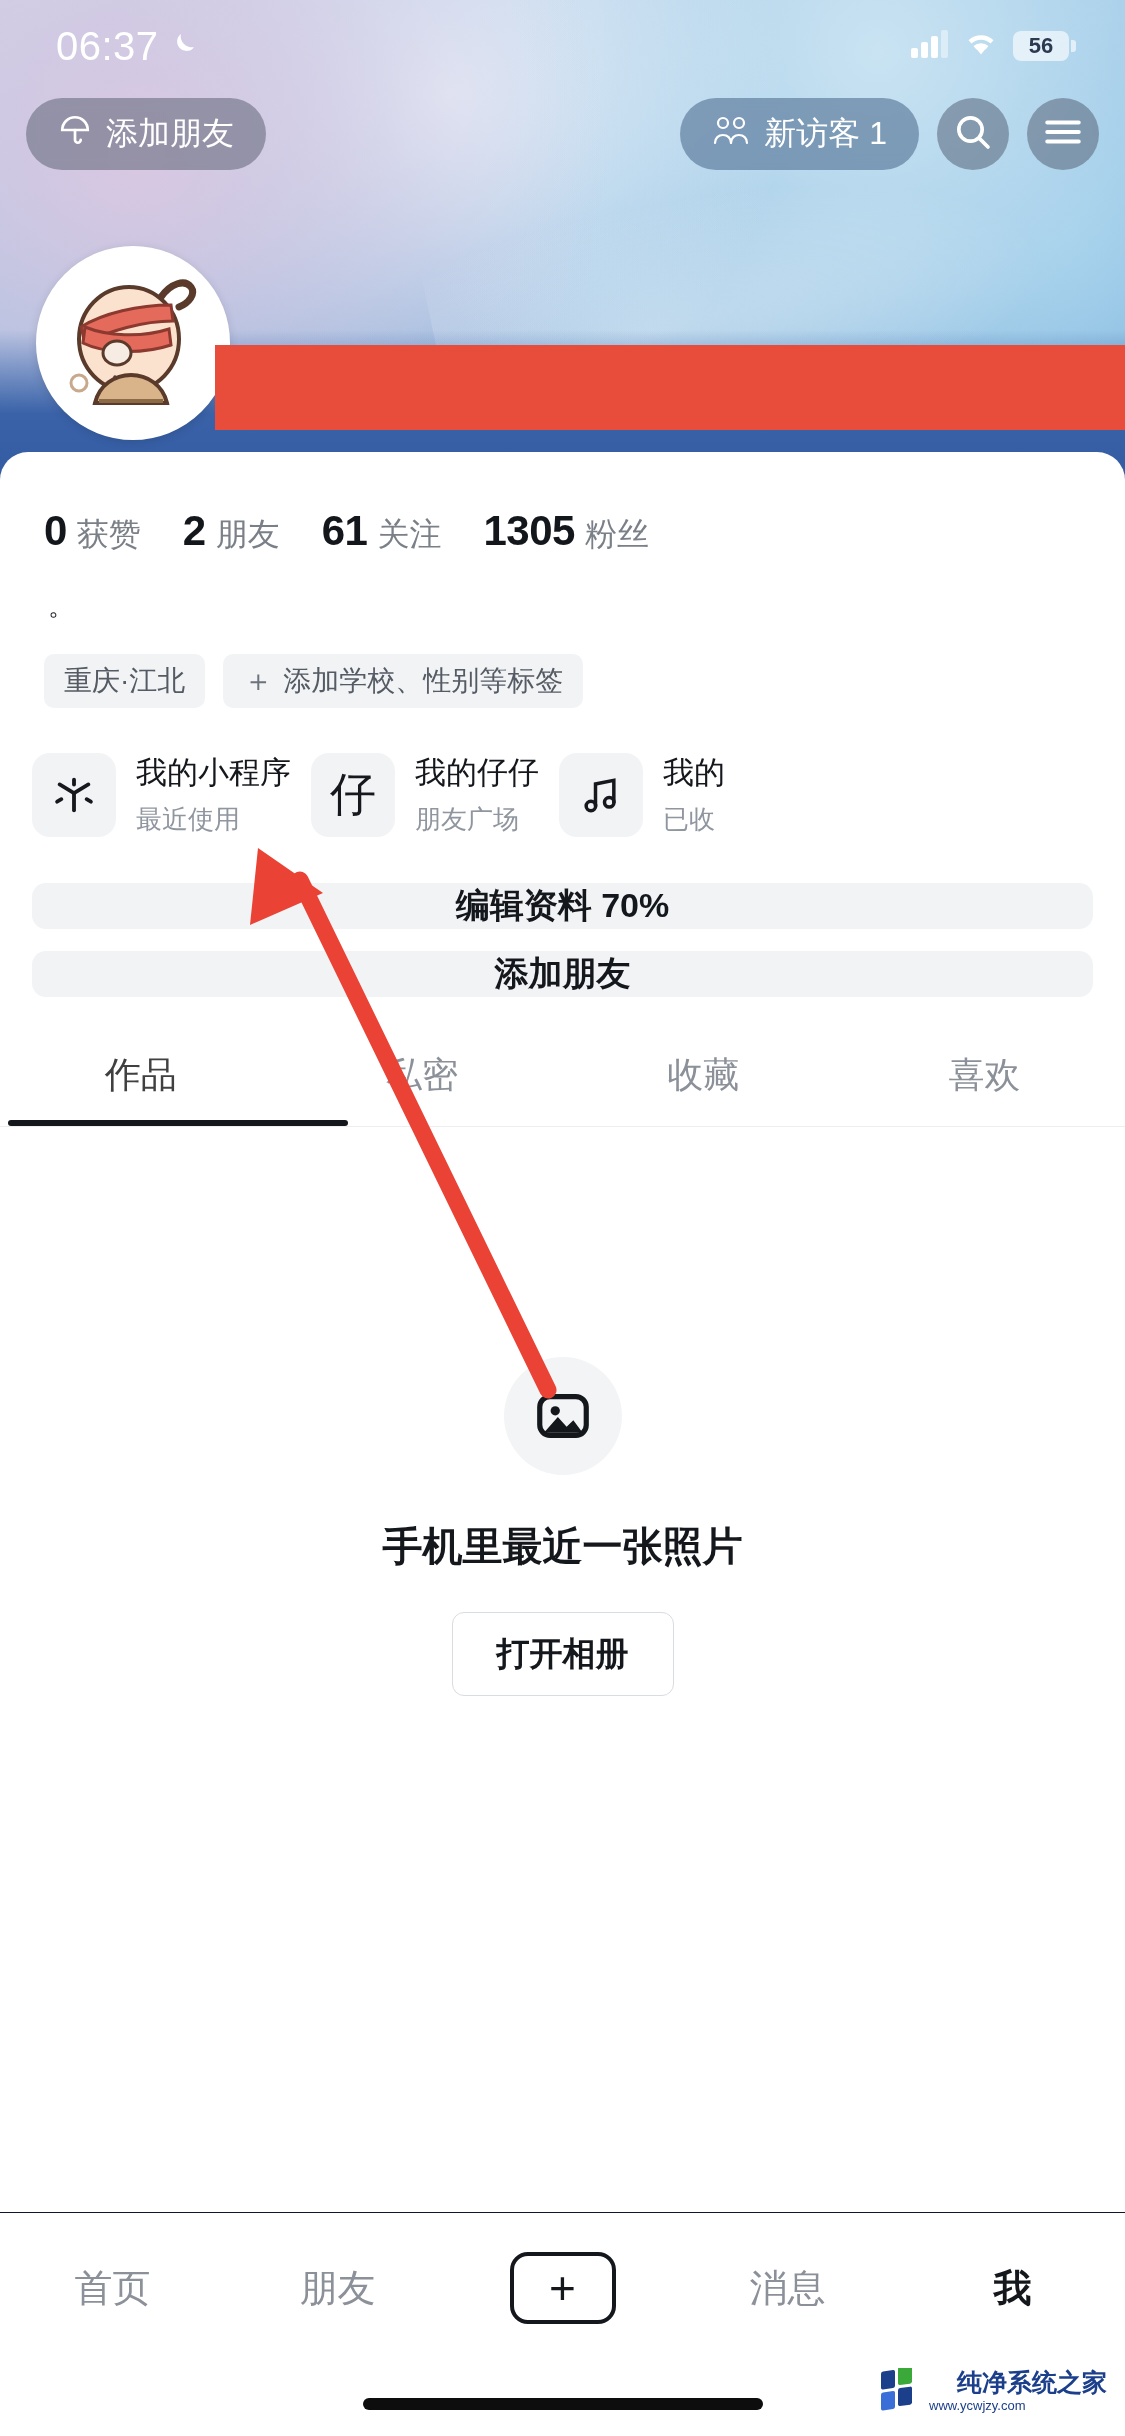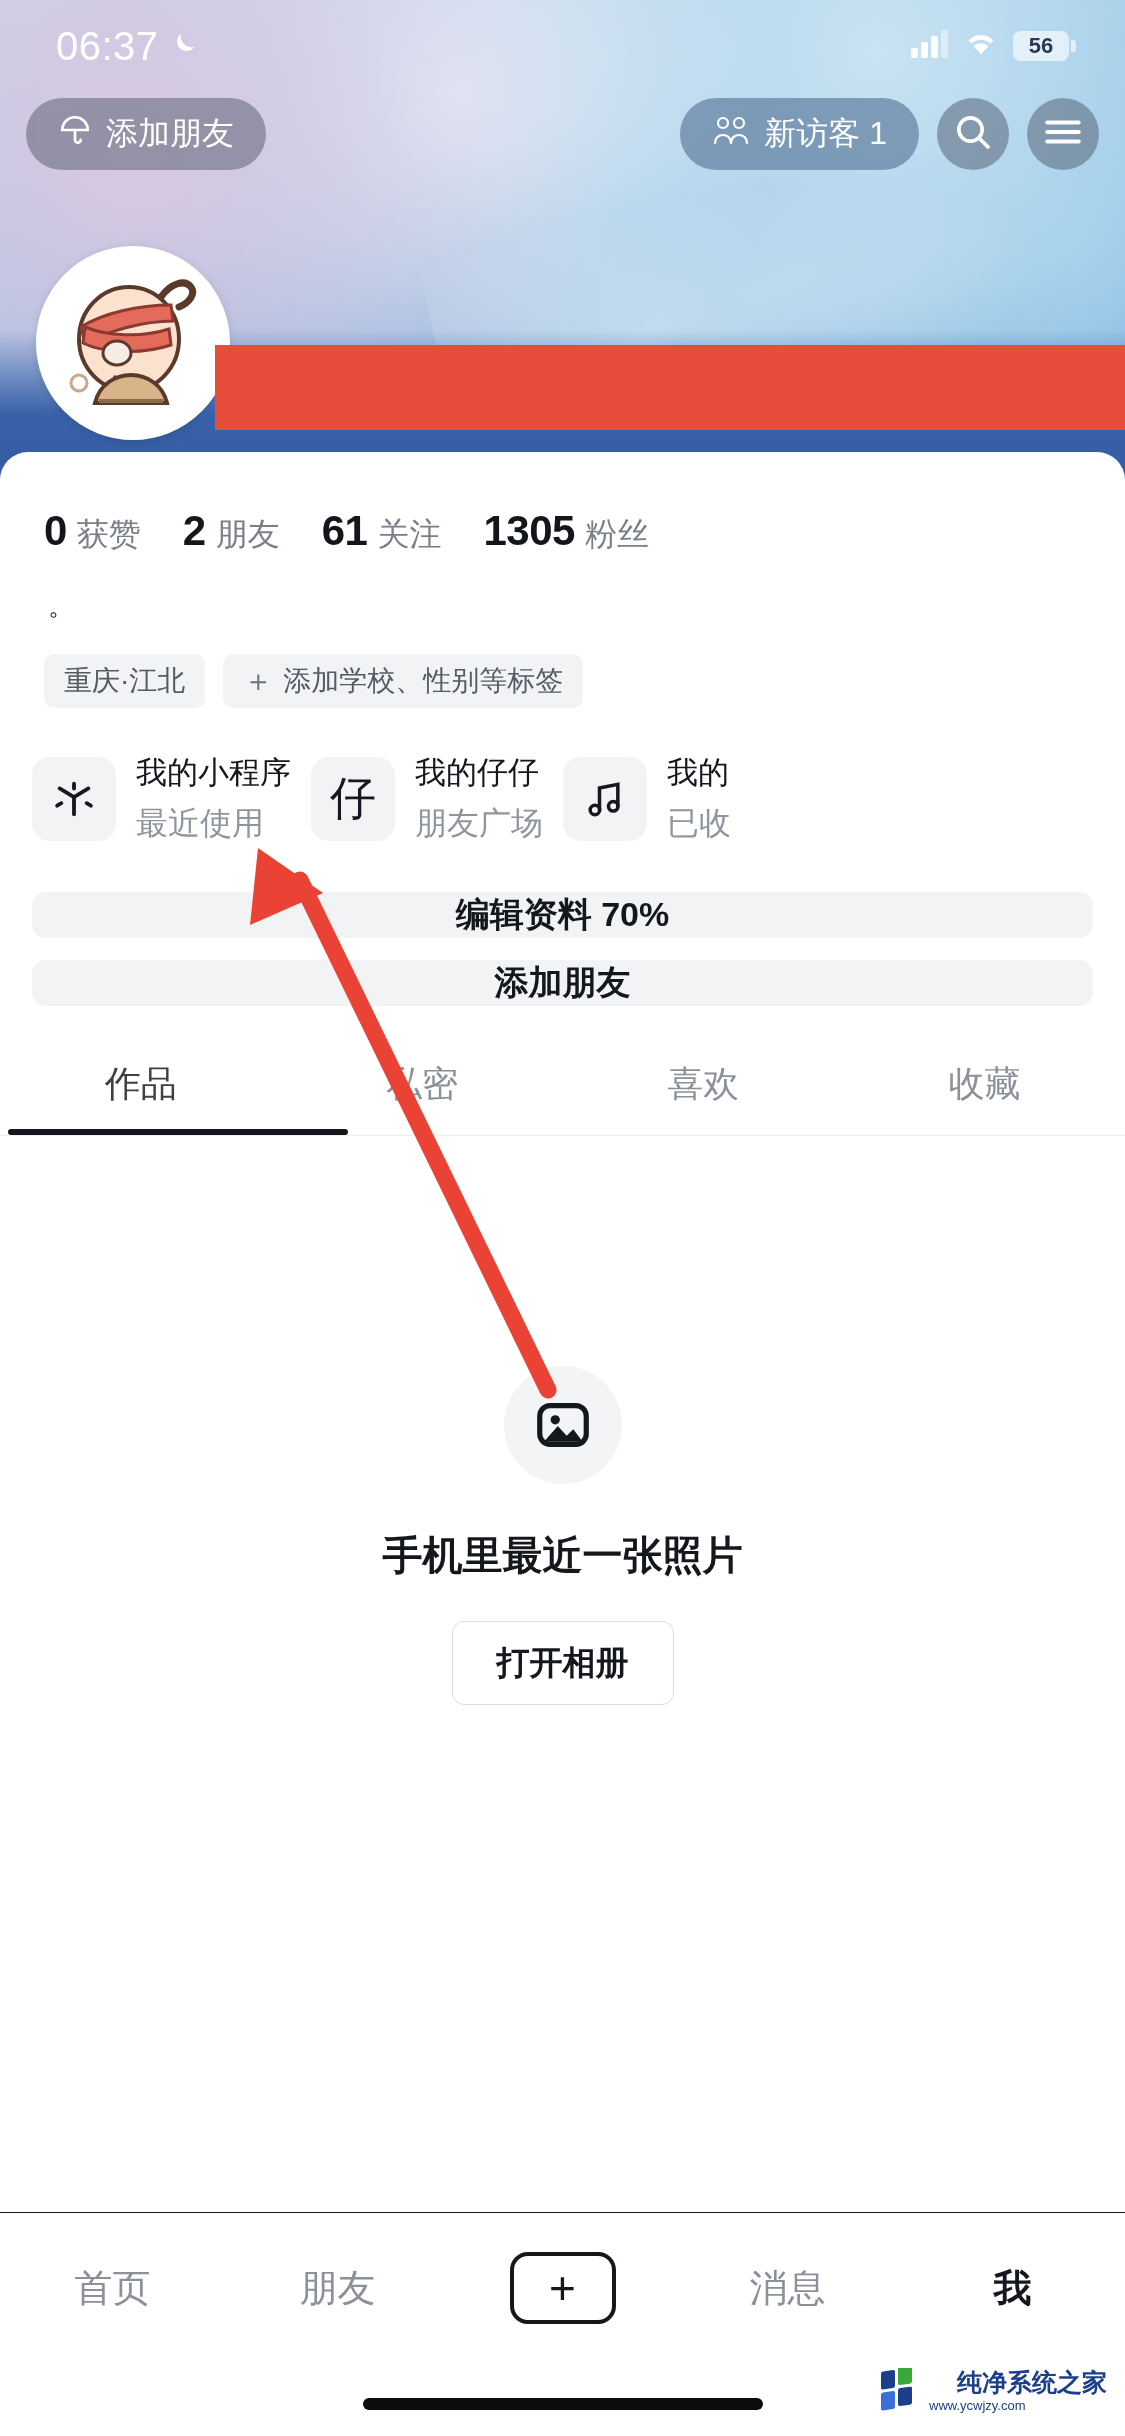--- a/index.html
+++ b/index.html
@@ -114,21 +114,21 @@
     display:flex; gap:20px; padding:44px 0 0 32px; overflow:hidden;
   }
   .card { display:flex; align-items:center; gap:20px; flex:0 0 auto; }
   .card-ico {
     width:84px; height:84px; border-radius:18px; background:#f2f3f5;
     display:flex; align-items:center; justify-content:center; flex:0 0 auto;
   }
   .card-ico .zi { font-size:46px; color:#16181d; font-weight:400; }
   .card-txt { display:flex; flex-direction:column; justify-content:center; gap:8px; }
   .card-title { font-size:31px; color:#14171c; font-weight:400; white-space:nowrap; }
-  .card-sub { font-size:32px; color:#9096a0; white-space:nowrap; }
+  .card-sub { font-size:26px; color:#9096a0; white-space:nowrap; }
 
   
   .actions { display:flex; gap:22px; padding:46px 32px 0 32px;flex-direction:column; }
   .act-btn {
     flex:1; height:96px; border-radius:14px; background:#f2f3f5;
     display:flex; align-items:center; justify-content:center;
     font-size:34px; color:#14171c; font-weight:600;
   }
 
   
@@ -379,22 +379,22 @@
     </div>
 
     <div class="actions">
       <div class="act-btn">编辑资料 70%</div>
       <div class="act-btn">添加朋友</div>
     </div>
 
     <div class="tabs">
       <div class="tab active">作品</div>
       <div class="tab">私密</div>
+      <div class="tab">收藏</div>
       <div class="tab">喜欢</div>
-      <div class="tab">收藏</div>
       <div class="tab-underline"></div>
     </div>
     <div class="tabs-divider"></div>
 
     <div class="empty">
       <div class="empty-ico">
         <svg width="62" height="62" viewBox="0 0 24 24">
           <rect x="3" y="4.5" width="18" height="15" rx="4" fill="none" stroke="#14171c" stroke-width="2"></rect>
           <circle cx="9" cy="10" r="1.8" fill="#14171c"></circle>
           <path d="M4.6 18.5 10 12.4l3.4 3.8 2.6-2.6 3.6 4.9z" fill="#14171c"></path>

